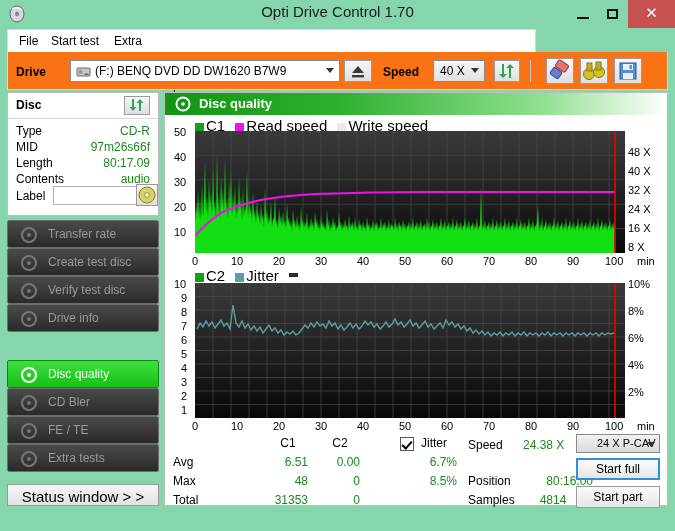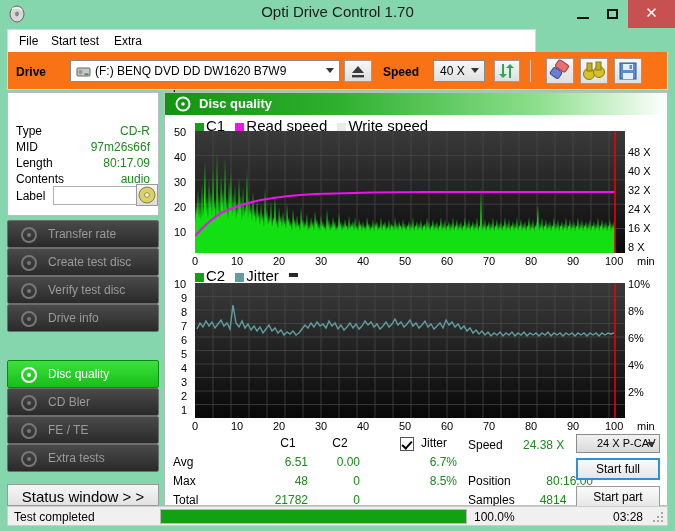--- a/index.html
+++ b/index.html
@@ -191,20 +191,29 @@
       <svg width="26" height="24" viewBox="0 0 26 24">
         <rect x="5" y="4" width="16" height="16" fill="#5a8ed0" stroke="#2a5a9a" stroke-width="1"></rect>
         <rect x="8" y="5" width="10" height="6" fill="#e8eef8"></rect>
         <rect x="8" y="14" width="10" height="6" fill="#e8eef8"></rect>
         <rect x="14.5" y="6" width="2.5" height="4" fill="#5a8ed0"></rect>
       </svg>
     </div>
   </div>
 
   <div class="disc-panel">
+    <div class="disc-head">
+      <span class="t">Disc</span>
+      <span class="btn3d" style="left:116px;top:3px;width:26px;height:19px;">
+        <svg width="24" height="17" viewBox="0 0 24 17">
+          <path d="M7 2 L7 10 L4.5 10 L8 14 L11.5 10 L9 10 L9 2 Z" fill="#2aa85a"></path>
+          <path d="M16 14 L16 6 L18.5 6 L15 2 L11.5 6 L14 6 L14 14 Z" fill="#2aa85a"></path>
+        </svg>
+      </span>
+    </div>
 
     <div class="drow" style="top:31px;">Type</div>
     <div class="dval" style="top:31px;">CD-R</div>
     <div class="drow" style="top:47px;">MID</div>
     <div class="dval" style="top:47px;">97m26s66f</div>
     <div class="drow" style="top:63px;">Length</div>
     <div class="dval" style="top:63px;">80:17.09</div>
     <div class="drow" style="top:79px;">Contents</div>
     <div class="dval" style="top:79px;">audio</div>
 
@@ -484,21 +493,21 @@
     <div class="statv" style="left:103px;top:362px;width:40px;">6.51</div>
     <div class="statv" style="left:155px;top:362px;width:40px;">0.00</div>
     <div class="statv" style="left:248px;top:362px;width:44px;">6.7%</div>
 
     <div class="stats" style="left:8px;top:381px;">Max</div>
     <div class="statv" style="left:103px;top:381px;width:40px;">48</div>
     <div class="statv" style="left:155px;top:381px;width:40px;">0</div>
     <div class="statv" style="left:248px;top:381px;width:44px;">8.5%</div>
 
     <div class="stats" style="left:8px;top:400px;">Total</div>
-    <div class="statv" style="left:95px;top:400px;width:48px;">21782</div>
+    <div class="statv" style="left:95px;top:400px;width:48px;">31353</div>
     <div class="statv" style="left:155px;top:400px;width:40px;">0</div>
 
     <div class="stats" style="left:303px;top:345px;">Speed</div>
     <div class="statv" style="left:358px;top:345px;width:60px;text-align:left;">24.38 X</div>
     <div class="stats" style="left:303px;top:381px;">Position</div>
     <div class="statv" style="left:358px;top:381px;width:70px;text-align:right;">80:16.00</div>
     <div class="stats" style="left:303px;top:400px;">Samples</div>
     <div class="statv" style="left:358px;top:400px;width:60px;text-align:center;">4814</div>
 
     <div class="spdsel" style="left:411px;top:341px;width:84px;height:19px;">
@@ -506,30 +515,14 @@
       <span style="position:absolute;right:4px;top:7px;width:0;height:0;border-left:4px solid transparent;border-right:4px solid transparent;border-top:5px solid #333;"></span>
     </div>
     <div class="actbtn primary" style="left:411px;top:365px;width:84px;height:22px;line-height:19px;">
       <span>Start full</span>
     </div>
     <div class="actbtn" style="left:411px;top:393px;width:84px;height:22px;line-height:20px;">
       <span>Start part</span>
     </div>
   </div>
 
-  <div class="statusbar">
-    <span class="sb-text">Test completed</span>
-    <div class="sb-prog-wrap">
-      <div class="sb-prog" id="progfill" style="width: 100%;"></div>
-    </div>
-    <span class="sb-pct">100.0%</span>
-    <span class="sb-time">03:28</span>
-    <span class="grip">
-      <i style="right:0;bottom:0;"></i>
-        <i style="right:4px;bottom:0;"></i>
-        <i style="right:8px;bottom:0;"></i>
-      <i style="right:0;bottom:4px;"></i>
-        <i style="right:4px;bottom:4px;"></i>
-      <i style="right:0;bottom:8px;"></i>
-    </span>
-  </div>
 
 </div>
 
 </body></html>

